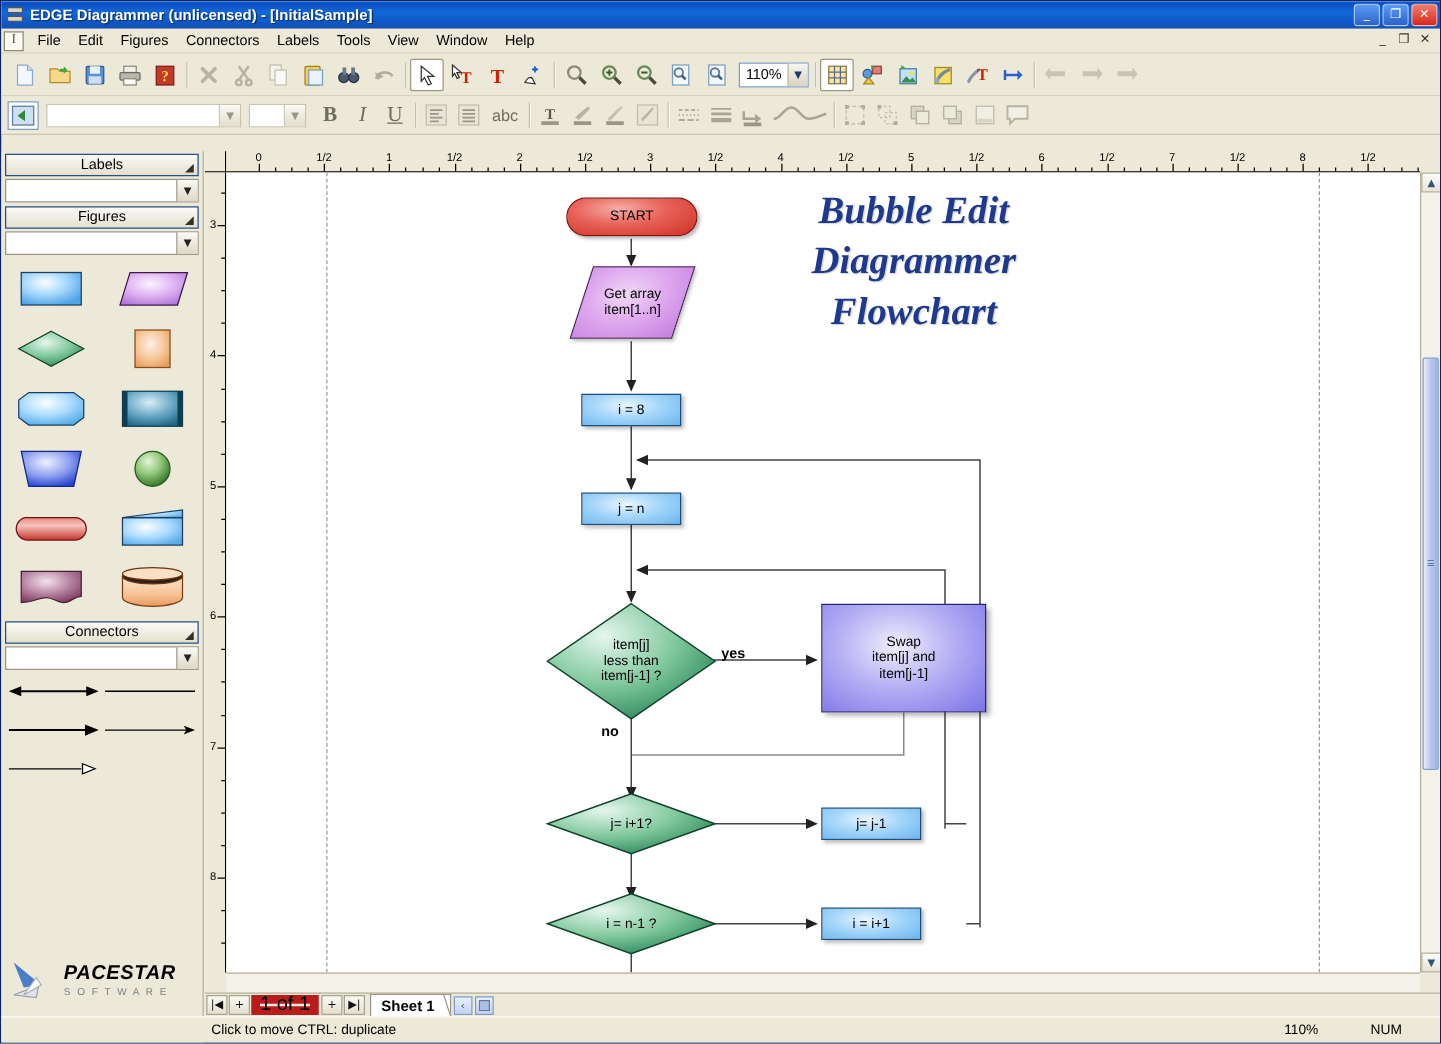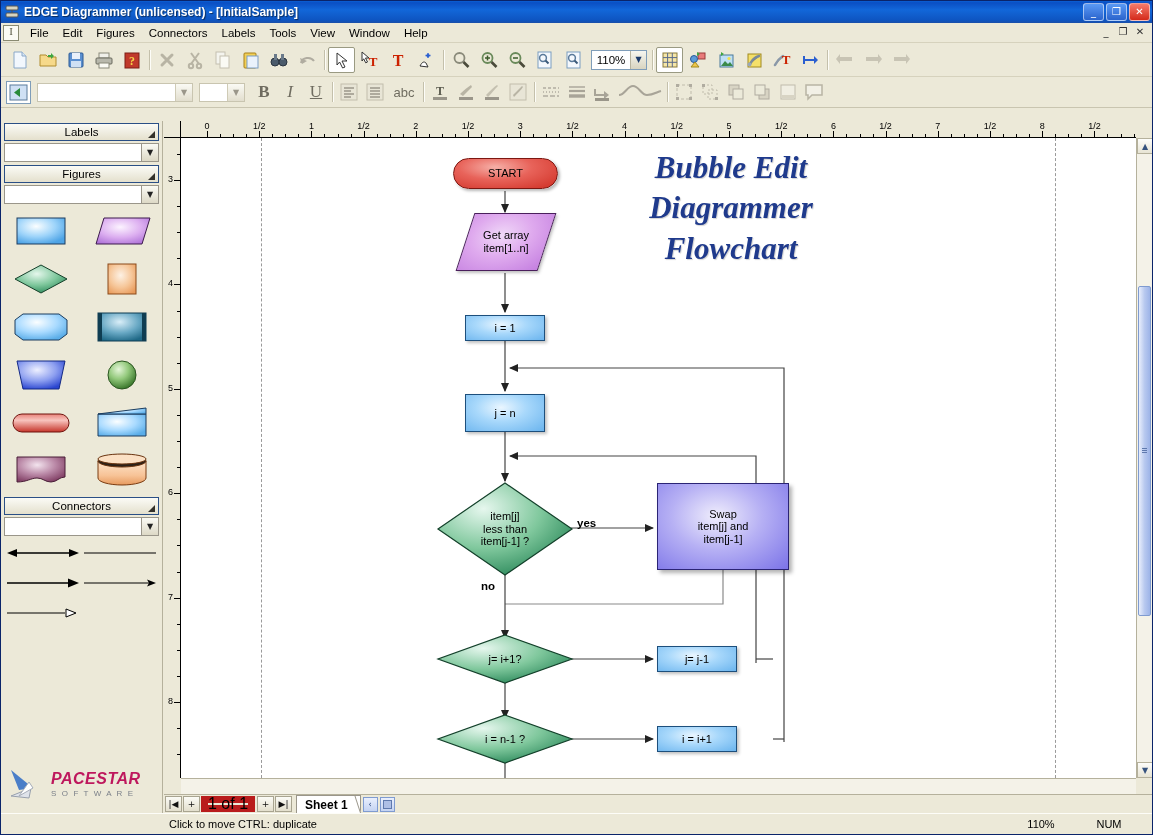--- a/index.html
+++ b/index.html
@@ -910,21 +910,21 @@
       </div>
     </div>
 
     <div class="logo-wrap">
       <svg width="42" height="36" viewBox="0 0 42 36">
         <path d="M4 4l22 18-14 2z" fill="#4a7ec8"></path>
         <path d="M4 30l20-8-2 10z" fill="#dfe3ea" stroke="#98a0ad"></path>
         <path d="M26 22l-14 8 10-14z" fill="#fff" stroke="#a6adb8"></path>
       </svg>
       <div style="margin-left:2px;">
-        <div style="font-family:'Liberation Sans',sans-serif;font-weight:bold;font-style:italic;font-size:16px;color:#be185d;letter-spacing:0.5px;">PACESTAR</div>
+        <div style="font-family:'Liberation Sans',sans-serif;font-weight:bold;font-style:italic;font-size:16px;color:#000000;letter-spacing:0.5px;">PACESTAR</div>
         <div style="font-family:'Liberation Sans',sans-serif;font-size:8px;color:#7b8089;letter-spacing:1.6px;margin-top:1px;">S O F T W A R E</div>
       </div>
     </div>
   </div>
 
   <div class="canvas-area">
     <div class="ruler-corner"></div>
 
     <div class="ruler-h" id="ruler-h">
         <div class="tick" style="left: 26px; bottom: 0px; width: 1px; height: 6px;"></div>
@@ -1108,24 +1108,24 @@
         <div class="node n-start" style="left:272px; top:20px; width:105px; height:31px;">
           <span>START</span>
         </div>
 
         <div class="node n-io" style="left:284px; top:75px; width:82px; height:58px;">
           <span style="white-space:pre-line;">Get array
 item[1..n]</span>
         </div>
 
         <div class="node n-proc" style="left:284px; top:177px; width:80px; height:26px;">
-          <span>i = 1</span>
+          <span>i = 8</span>
         </div>
 
-        <div class="node n-proc" style="left:284px; top:256px; width:80px; height:38px;">
+        <div class="node n-proc" style="left:284px; top:256px; width:80px; height:26px;">
           <span>j = n</span>
         </div>
 
         <div class="n-dec-wrap" style="left:256px; top:344px; width:136px; height:94px;">
           <svg width="136" height="94" viewBox="0 0 136 94">
             <defs>
                 <radialGradient id="dg1" cx="34%" cy="28%" r="78%">
                   <stop offset="0" stop-color="#e6f7ee"></stop>
                   <stop offset="55%" stop-color="#80c89d"></stop>
                   <stop offset="100%" stop-color="#2d8a5c"></stop>

